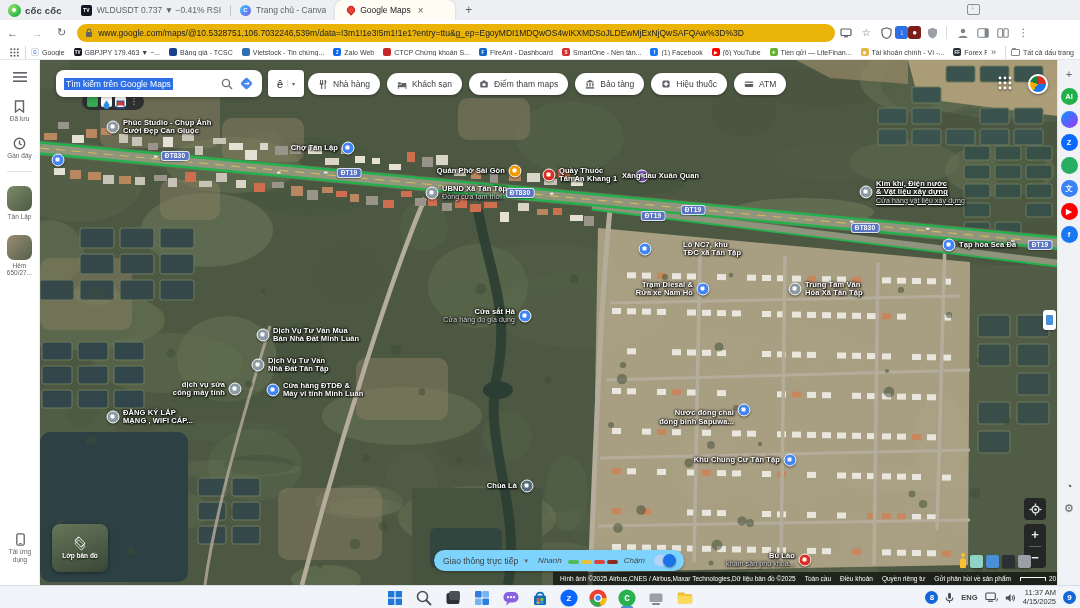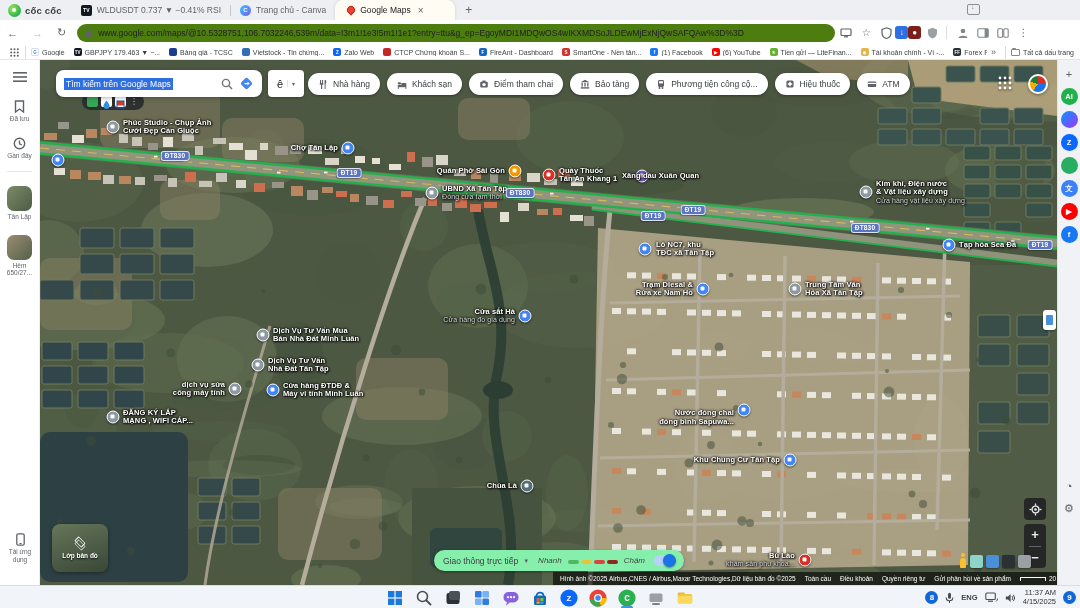--- a/index.html
+++ b/index.html
@@ -24,21 +24,21 @@
   .fav-maps:after{content:"";position:absolute;left:2.5px;top:1px;width:6px;height:6px;border-radius:50% 50% 50% 0;transform:rotate(-45deg);background:#ea4335;border:1px solid #c5221f;}
   .tclose{color:#5f6368;font-size:10px;margin-left:2px;cursor:default;}
   .newtab{font-size:12px;color:#5f6368;padding:0 10px;}
   .strip-dl{position:absolute;right:100px;top:4px;width:13px;height:11px;border:1.2px solid #8b8f94;border-radius:2px;}
   .strip-dl:after{content:"↓";position:absolute;left:3px;top:-2px;font-size:7px;color:#8b8f94;}
 
   
   .toolbar{position:absolute;left:0;top:20px;width:1080px;height:25px;background:#fff;display:flex;align-items:center;box-shadow:0 1px 0 rgba(0,0,0,.05);}
   .navbtn{font-size:11px;color:#5f6368;padding:0 7px;}
   .navbtn.dim{color:#b6b9be;}
-  .urlbar{display:flex;align-items:center;gap:5px;background:#4d7c0f;border-radius:10px;height:18px;margin-left:4px;padding:0 8px;width:758px;overflow:hidden;}
+  .urlbar{display:flex;align-items:center;gap:5px;background:#eab308;border-radius:10px;height:18px;margin-left:4px;padding:0 8px;width:758px;overflow:hidden;}
   .urltext{font-size:8.5px;color:#202124;white-space:nowrap;overflow:hidden;text-overflow:ellipsis;}
   .tbi{display:inline-flex;align-items:center;justify-content:center;width:18px;height:18px;margin-left:2px;color:#5f6368;font-size:10px;}
   .extb{width:13px;height:13px;border-radius:3px;display:inline-flex;align-items:center;justify-content:center;color:#fff;font-size:8px;}
   .vsep{width:1px;height:13px;background:#dadce0;margin:0 5px;}
 
   
   .bmbar{position:absolute;left:0;top:45px;width:1080px;height:15px;background:#fff;display:flex;align-items:center;border-bottom:1px solid #e4e6ea;padding:0 6px;}
   #bm-items{display:flex;align-items:center;overflow:hidden;flex:1;}
   .bm{display:flex;align-items:center;gap:3px;margin-right:9px;white-space:nowrap;}
   .bm-label{font-size:7px;color:#3c4043;}
@@ -75,21 +75,21 @@
   .xicon{width:11px;height:11px;border-radius:2px;position:relative;}
   .xdots{color:#d7d9dc;font-size:8px;padding:0 1px;}
   #chips{left:268px;top:13px;display:flex;gap:7px;}
   .chip{height:22px;background:#fff;border-radius:11px;box-shadow:0 1px 3px rgba(0,0,0,.35);display:flex;align-items:center;gap:5px;padding:0 10px;font-size:8.5px;color:#3c4043;white-space:nowrap;}
   #appsgrid{left:958px;top:16px;}
   #avatar{left:988px;top:14px;width:20px;height:20px;border-radius:50%;border:2px solid #fff;background:conic-gradient(#d93025 0 25%,#1a73e8 0 60%,#f9ab00 0 80%,#188038 0);box-shadow:0 1px 3px rgba(0,0,0,.4);}
   #layers-tile{left:12px;top:464px;width:56px;height:48px;border-radius:8px;background:linear-gradient(160deg,#66765a,#394736);box-shadow:0 1px 4px rgba(0,0,0,.4);display:flex;flex-direction:column;align-items:center;justify-content:center;gap:3px;}
   .layers-glyph{width:12px;height:12px;position:relative;}
   .layers-glyph i{position:absolute;left:1px;width:10px;height:10px;border:1.3px solid #fff;transform:rotate(45deg) scaleY(.6);border-radius:1px;}
   .layers-label{font-size:6.5px;font-weight:bold;color:#fff;text-shadow:0 1px 2px #000;}
-  #traffic{left:394px;top:490px;height:21px;background:#86efac;border-radius:11px;box-shadow:0 1px 3px rgba(0,0,0,.35);display:flex;align-items:center;gap:5px;padding:0 9px;font-size:8.5px;color:#3c4043;white-space:nowrap;}
+  #traffic{left:394px;top:490px;height:21px;background:#7dd3fc;border-radius:11px;box-shadow:0 1px 3px rgba(0,0,0,.35);display:flex;align-items:center;gap:5px;padding:0 9px;font-size:8.5px;color:#3c4043;white-space:nowrap;}
   #traffic .caret{font-size:6px;color:#5f6368;margin-right:4px;}
   #traffic .fast,#traffic .slow{font-style:italic;font-size:8px;color:#444;}
   .tseg{display:inline-block;width:11px;height:4px;border-radius:2px;margin:0 1px;}
   .tog{width:21px;height:11px;border-radius:6px;background:#b7d2f8;position:relative;margin-left:4px;display:inline-block;}
   .knob{position:absolute;right:-1px;top:-1px;width:13px;height:13px;border-radius:50%;background:#1a73e8;box-shadow:0 1px 2px rgba(0,0,0,.4);}
   #locate{left:984px;top:438px;width:22px;height:22px;border-radius:4px;background:rgba(32,33,36,.9);display:flex;align-items:center;justify-content:center;}
   #zoomctl{left:984px;top:464px;width:22px;height:44px;border-radius:4px;background:rgba(32,33,36,.9);display:flex;flex-direction:column;align-items:center;color:#e8eaed;}
   .zbtn{height:22px;display:flex;align-items:center;justify-content:center;font-size:13px;font-weight:bold;width:22px;}
   .zdiv{width:12px;height:1px;background:#5f6368;}
   #pegrow{left:918px;top:493px;display:flex;align-items:flex-end;gap:3px;}
@@ -820,40 +820,31 @@
               <rect x="4.2" y="4" width="5.2" height="2" rx="0.8"></rect>
             </svg>
             <span>Khách sạn</span>
           </div>
           <div class="chip">
             <svg width="10" height="11" viewBox="0 0 10 11" fill="#5f6368">
               <rect x="3.4" y="1.6" width="3.2" height="1.6" rx="0.5"></rect>
               <rect x="1.2" y="2.8" width="7.6" height="5.6" rx="1"></rect>
               <circle cx="5" cy="5.6" r="1.7" fill="#fff"></circle>
             </svg>
-            <span>Điểm tham chai</span>
+            <span>Điểm tham maps</span>
           </div>
           <div class="chip">
             <svg width="10" height="11" viewBox="0 0 10 11" fill="#5f6368">
               <polygon points="5,0.8 9.4,3.2 0.6,3.2"></polygon>
               <rect x="1.5" y="3.8" width="1.3" height="3.8"></rect>
               <rect x="4.35" y="3.8" width="1.3" height="3.8"></rect>
               <rect x="7.2" y="3.8" width="1.3" height="3.8"></rect>
               <rect x="0.8" y="8.2" width="8.4" height="1.4"></rect>
             </svg>
             <span>Bảo tàng</span>
-          </div>
-          <div class="chip">
-            <svg width="10" height="11" viewBox="0 0 10 11" fill="#5f6368">
-              <rect x="2" y="1" width="6" height="7" rx="1.4"></rect>
-              <rect x="3" y="2.2" width="4" height="2.2" fill="#fff"></rect>
-              <circle cx="3.5" cy="9" r="1"></circle>
-              <circle cx="6.5" cy="9" r="1"></circle>
-            </svg>
-            <span>Phương tiện công cộ...</span>
           </div>
           <div class="chip">
             <svg width="10" height="11" viewBox="0 0 10 11" fill="#5f6368">
               <rect x="1.4" y="1.4" width="7.2" height="7.2" rx="1.6"></rect>
               <rect x="4.2" y="2.8" width="1.6" height="4.4" fill="#fff"></rect>
               <rect x="2.8" y="4.2" width="4.4" height="1.6" fill="#fff"></rect>
             </svg>
             <span>Hiệu thuốc</span>
           </div>
           <div class="chip">
@@ -949,24 +940,24 @@
         <div class="pin pin-orange" style="left: 475px; top: 111px;"></div>
         <div class="plabel left" style="top: 106.75px; right: 552px;">Quán Phở Sài Gòn</div>
         <div class="pin pin-red" style="left: 509px; top: 115px;"></div>
         <div class="plabel right" style="top: 106.5px; left: 519px;">Quầy Thuốc
 Tân An Khang 1</div>
         <div class="pin pin-purple" style="left: 602px; top: 116px;"></div>
         <div class="plabel right" style="top: 111.75px; left: 582px;">Xăng dầu Xuân Quan</div>
         <div class="pin pin-gov" style="left: 392px; top: 133px;"></div>
         <div class="plabel right" style="top: 124.75px; left: 402px;">UBND Xã Tân Tập<span class="psub">Đóng cửa tạm thời</span></div>
         <div class="pin pin-grey" style="left: 826px; top: 132px;"></div>
-        <div class="plabel right" style="top: 119.5px; left: 836px;">Kim khí, Điện nước
+        <div class="plabel right" style="top: 119.5px; left: 836px; text-decoration: underline;">Kim khí, Điện nước
 &amp; Vật liệu xây dựng<span class="psub">Cửa hàng vật liệu xây dựng</span></div>
         <div class="pin pin-blue" style="left: 605px; top: 189px;"></div>
-        <div class="plabel right" style="top: 180.5px; left: 588px; padding-left: 28px;">Lô NC7, khu
+        <div class="plabel right" style="top: 180.5px; left: 615px; padding-left: 28px;">Lô NC7, khu
 TĐC xã Tân Tập</div>
         <div class="pin pin-cart" style="left: 909px; top: 185px;"></div>
         <div class="plabel right" style="top: 180.75px; left: 919px;">Tạp hóa Sea Đá</div>
         <div class="pin pin-blue" style="left: 663px; top: 229px;"></div>
         <div class="plabel left" style="top: 220.5px; right: 364px;">Trạm Diesal &amp;
 Rửa xe Nam Hồ</div>
         <div class="pin pin-gov" style="left: 755px; top: 229px;"></div>
         <div class="plabel right" style="top: 220.5px; left: 765px;">Trung Tâm Văn
 Hóa Xã Tân Tập</div>
         <div class="pin pin-blue" style="left: 485px; top: 256px;"></div>

